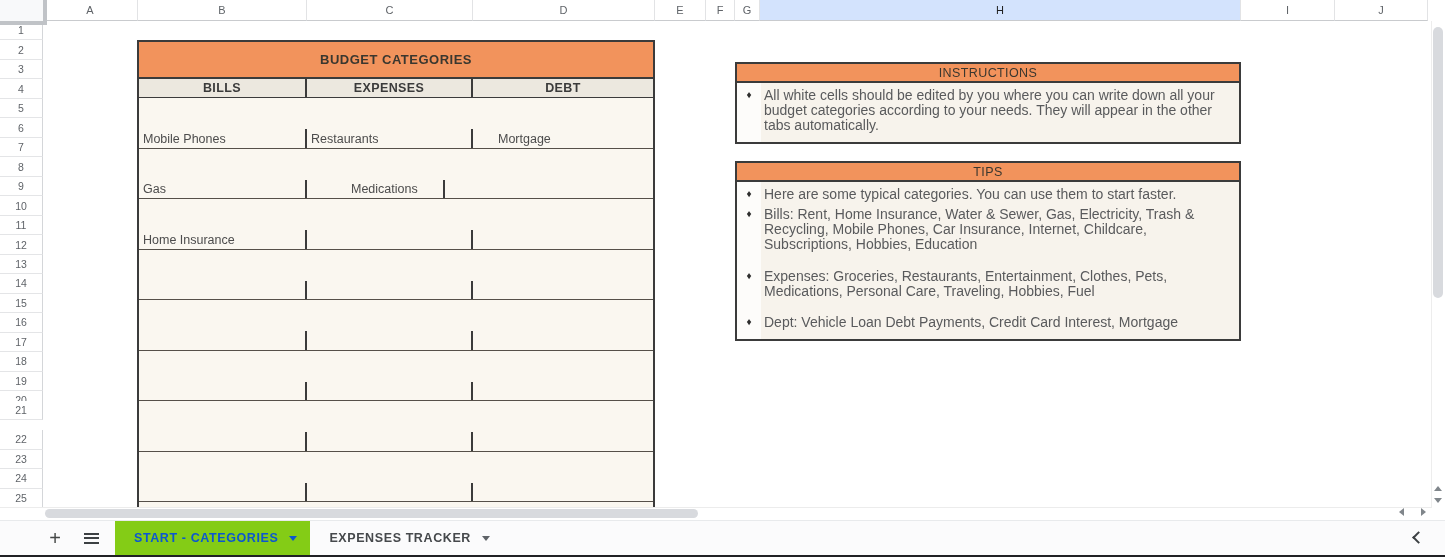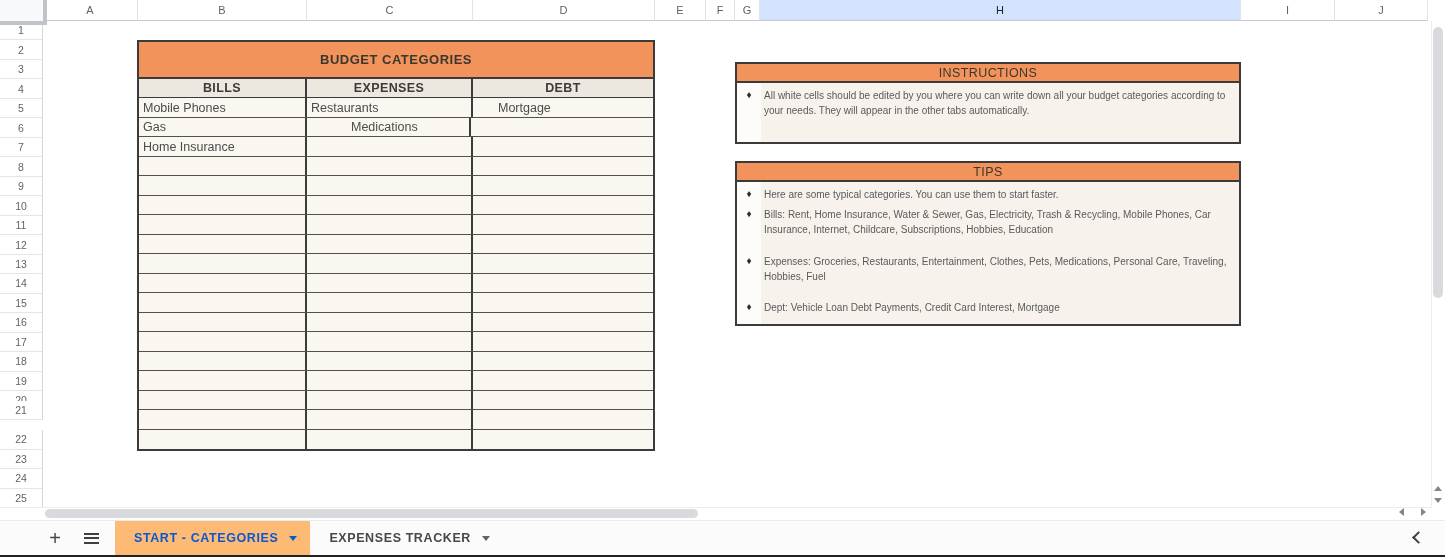--- a/index.html
+++ b/index.html
@@ -22,36 +22,36 @@
   #budget-table { position:absolute; left:137px; top:40px; width:518px;
     border:2px solid #3b3b3b; background:#faf7f0; }
   #bt-title { height:37px; background:var(--orange); border-bottom:2px solid #3b3b3b;
     display:flex; align-items:center; justify-content:center;
     font-weight:bold; font-size:13px; letter-spacing:.5px; color:#3a372f; }
   #bt-headrow { display:flex; height:19px; background:#ece8df; border-bottom:1px solid #3b3b3b; }
   .bt-head { display:flex; align-items:center; justify-content:center;
     font-weight:bold; font-size:12.5px; letter-spacing:.4px; color:#3b3b3b;
     border-right:2px solid #3b3b3b; }
   .bt-head:last-child { border-right:none; }
-  .bt-row { display:flex; height:19.5px; border-bottom:1px solid #555049; }
+  .bt-row { display:flex; height:19.5px; border-bottom:1px solid #555049;margin-top:31px; }
   .bt-row:last-child { border-bottom:none; }
   .bt-cell { font-size:12.5px; color:#4c4c4c; padding:1px 2px 0 4px; overflow:hidden;
     white-space:nowrap; border-right:2px solid #3b3b3b; display:flex; align-items:center; }
   .bt-cell:last-child { border-right:none; }
 
   
   .info-box { position:absolute; left:735px; width:506px; border:2px solid #3b3b3b; background:#f7f3ec; }
   .info-header { height:19px; background:var(--orange); border-bottom:2px solid #3b3b3b;
     display:flex; align-items:center; justify-content:center;
     font-weight:normal; font-size:12.5px; letter-spacing:.4px; color:#3a372f; }
   .info-body { position:relative; }
   .info-body::before { content:""; position:absolute; left:0; top:0; bottom:0; width:24px; background:#fdfcfa; }
   .info-item { position:relative; display:flex; }
   .info-bullet { width:24px; flex:0 0 24px; text-align:center; font-size:10px; color:#2e2e2e; padding-top:3px; }
-  .info-text { flex:1; font-size:10px; line-height:15px; color:#595a5c; padding:2px 10px 2px 3px; }
+  .info-text { flex:1; font-size:14px; line-height:15px; color:#595a5c; padding:2px 10px 2px 3px; }
 
   
   #vscroll-track { position:absolute; left:1431px; top:21px; width:14px; height:487px;
     background:#ffffff; border-left:1px solid #ededed; }
   #vscroll-thumb { position:absolute; left:1433px; top:27px; width:10px; height:271px;
     background:#d8dade; border-radius:5px; }
   #hscroll-track { position:absolute; left:0; top:507px; width:1431px; height:13px;
     background:#ffffff; border-top:1px solid #ececec; }
   #hscroll-thumb { position:absolute; left:45px; top:509px; width:653px; height:9px;
     background:#d8dade; border-radius:5px; }
@@ -66,21 +66,21 @@
     border-top:1px solid #e8eaec; display:flex; align-items:stretch; }
   #bottom-strip { position:absolute; left:0; top:555px; width:1445px; height:2px; background:#202124; }
   #add-sheet { width:24px; margin-left:43px; align-self:center; text-align:center;
     font-size:20px; color:#444746; cursor:default; }
   #all-sheets { align-self:center; margin-left:17px; width:15px; height:11px;
     border-top:2px solid #3c4043; border-bottom:2px solid #3c4043; position:relative; }
   #all-sheets::after { content:""; position:absolute; left:0; right:0; top:2.5px; height:2px; background:#3c4043; }
   #tabs { display:flex; margin-left:16px; }
   .tab { display:flex; align-items:center; padding:0 13px 0 19px; font-size:12.5px;
     font-weight:bold; letter-spacing:.6px; color:#46494c; white-space:nowrap; }
-  .tab.active { background:#fdba74; color:#0b57d0;justify-content:flex-end; }
+  .tab.active { background:#84cc16; color:#0b57d0;justify-content:flex-end; }
   .tab-caret { width:0; height:0; border-left:4.5px solid transparent; border-right:4.5px solid transparent;
     border-top:5px solid #5f6368; margin-left:11px; }
   .tab.active .tab-caret { border-top-color:#0b57d0; }
   #chevron-left { position:absolute; right:22px; top:12px; width:9px; height:9px;
     border-left:2px solid #3c4043; border-bottom:2px solid #3c4043; transform:rotate(45deg); }
 </style>
 </head>
 <body>
 
 <div id="app">
@@ -135,21 +135,21 @@
         <div class="bt-head" style="width: 180px;">DEBT</div>
       </div>
     <div id="bt-rows">
         <div class="bt-row">
           <div class="bt-cell" style="width: 168px;">Mobile Phones</div>
           <div class="bt-cell" style="width: 166px;">Restaurants</div>
           <div class="bt-cell" style="width: 180px; padding-left: 25px;">Mortgage</div>
         </div>
         <div class="bt-row">
           <div class="bt-cell" style="width: 168px;">Gas</div>
-          <div class="bt-cell" style="width: 164px; padding-left: 44px;">Medications</div>
+          <div class="bt-cell" style="width: 138px; padding-left: 44px;">Medications</div>
           <div class="bt-cell" style="width: 180px;"></div>
         </div>
         <div class="bt-row">
           <div class="bt-cell" style="width: 168px;">Home Insurance</div>
           <div class="bt-cell" style="width: 166px;"></div>
           <div class="bt-cell" style="width: 180px;"></div>
         </div>
         <div class="bt-row">
           <div class="bt-cell" style="width: 168px;"></div>
           <div class="bt-cell" style="width: 166px;"></div>

